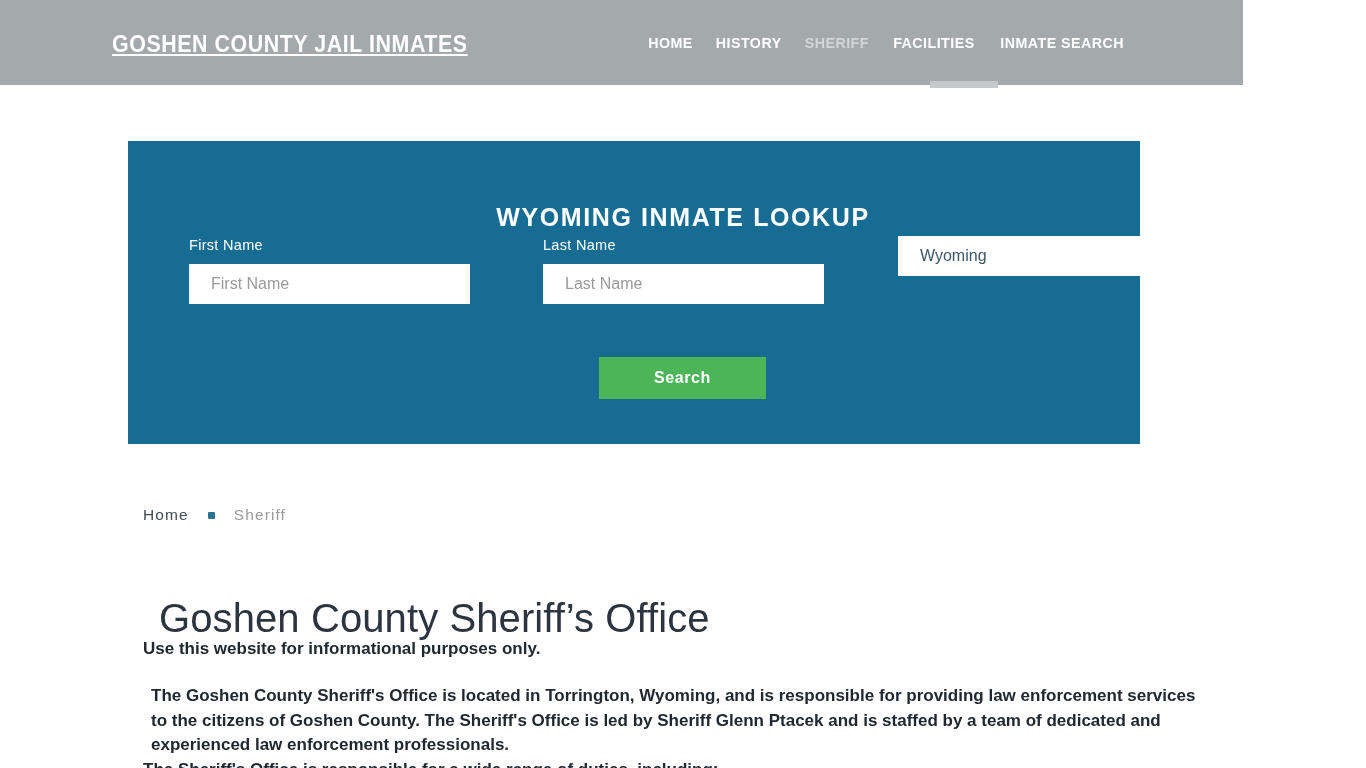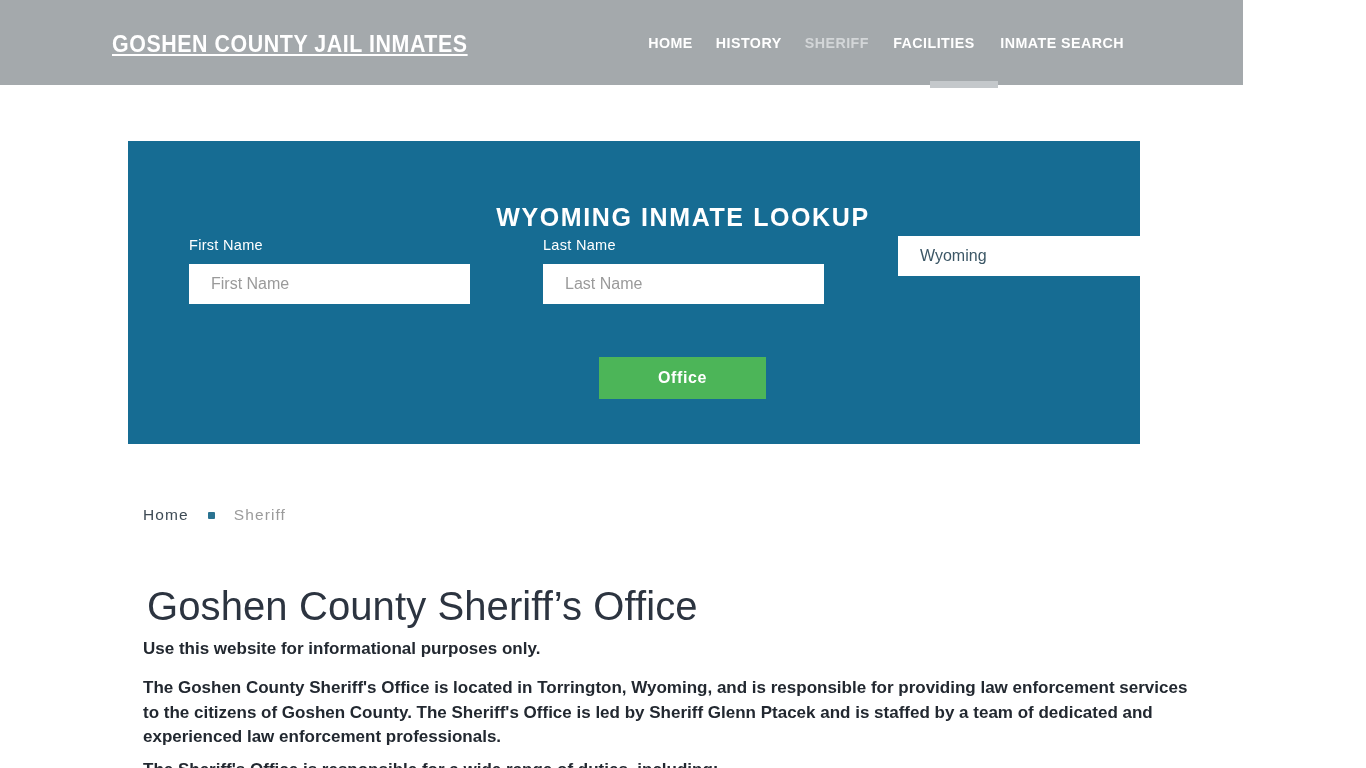--- a/index.html
+++ b/index.html
@@ -173,21 +173,21 @@
   }
   .crumb-current {
     color: #9b9b9b;
   }
 
   
   .page-title {
     position: absolute;
     left: 143px;
     top: 578px;
-    margin: 4px;
+    margin: 16px;
     color: #2c3440;
     font-family: "Liberation Sans Narrow", "Liberation Sans", sans-serif;
     font-size: 40px;
     font-weight: normal;
     letter-spacing: 0.1px;
     line-height: 48px;
     white-space: nowrap;
   }
   .lead-note {
     position: absolute;
@@ -198,21 +198,21 @@
     color: #222830;
     font-family: "Liberation Sans Narrow", "Liberation Sans", sans-serif;
     font-size: 17px;
     font-weight: bold;
     line-height: 24px;
   }
   .body-para {
     position: absolute;
     left: 143px;
     top: 676px;
-    margin: 0;
+    margin: 8px;
     width: 1050px;
     color: #222830;
     font-family: "Liberation Sans Narrow", "Liberation Sans", sans-serif;
     font-size: 17px;
     font-weight: bold;
     line-height: 24.5px;
   }
   .body-para-next {
     position: absolute;
     left: 143px;
@@ -254,21 +254,21 @@
 
   <div class="field-group fg-last">
     <label class="field-label">Last Name</label>
     <input class="field-input" type="text" placeholder="Last Name" style="">
   </div>
 
   <div class="field-group fg-state">
     <input class="field-input" type="text" placeholder="State" value="Wyoming" style="">
   </div>
 
-  <button class="search-button">Office</button>
+  <button class="search-button">Search</button>
 </section>
 
 <nav class="breadcrumb">
   <a class="crumb-home" href="#">Home</a>
   <span class="crumb-sep"></span>
   <span class="crumb-current">Sheriff</span>
 </nav>
 
 <main>
   <h1 class="page-title">Goshen County Sheriff’s Office</h1>

